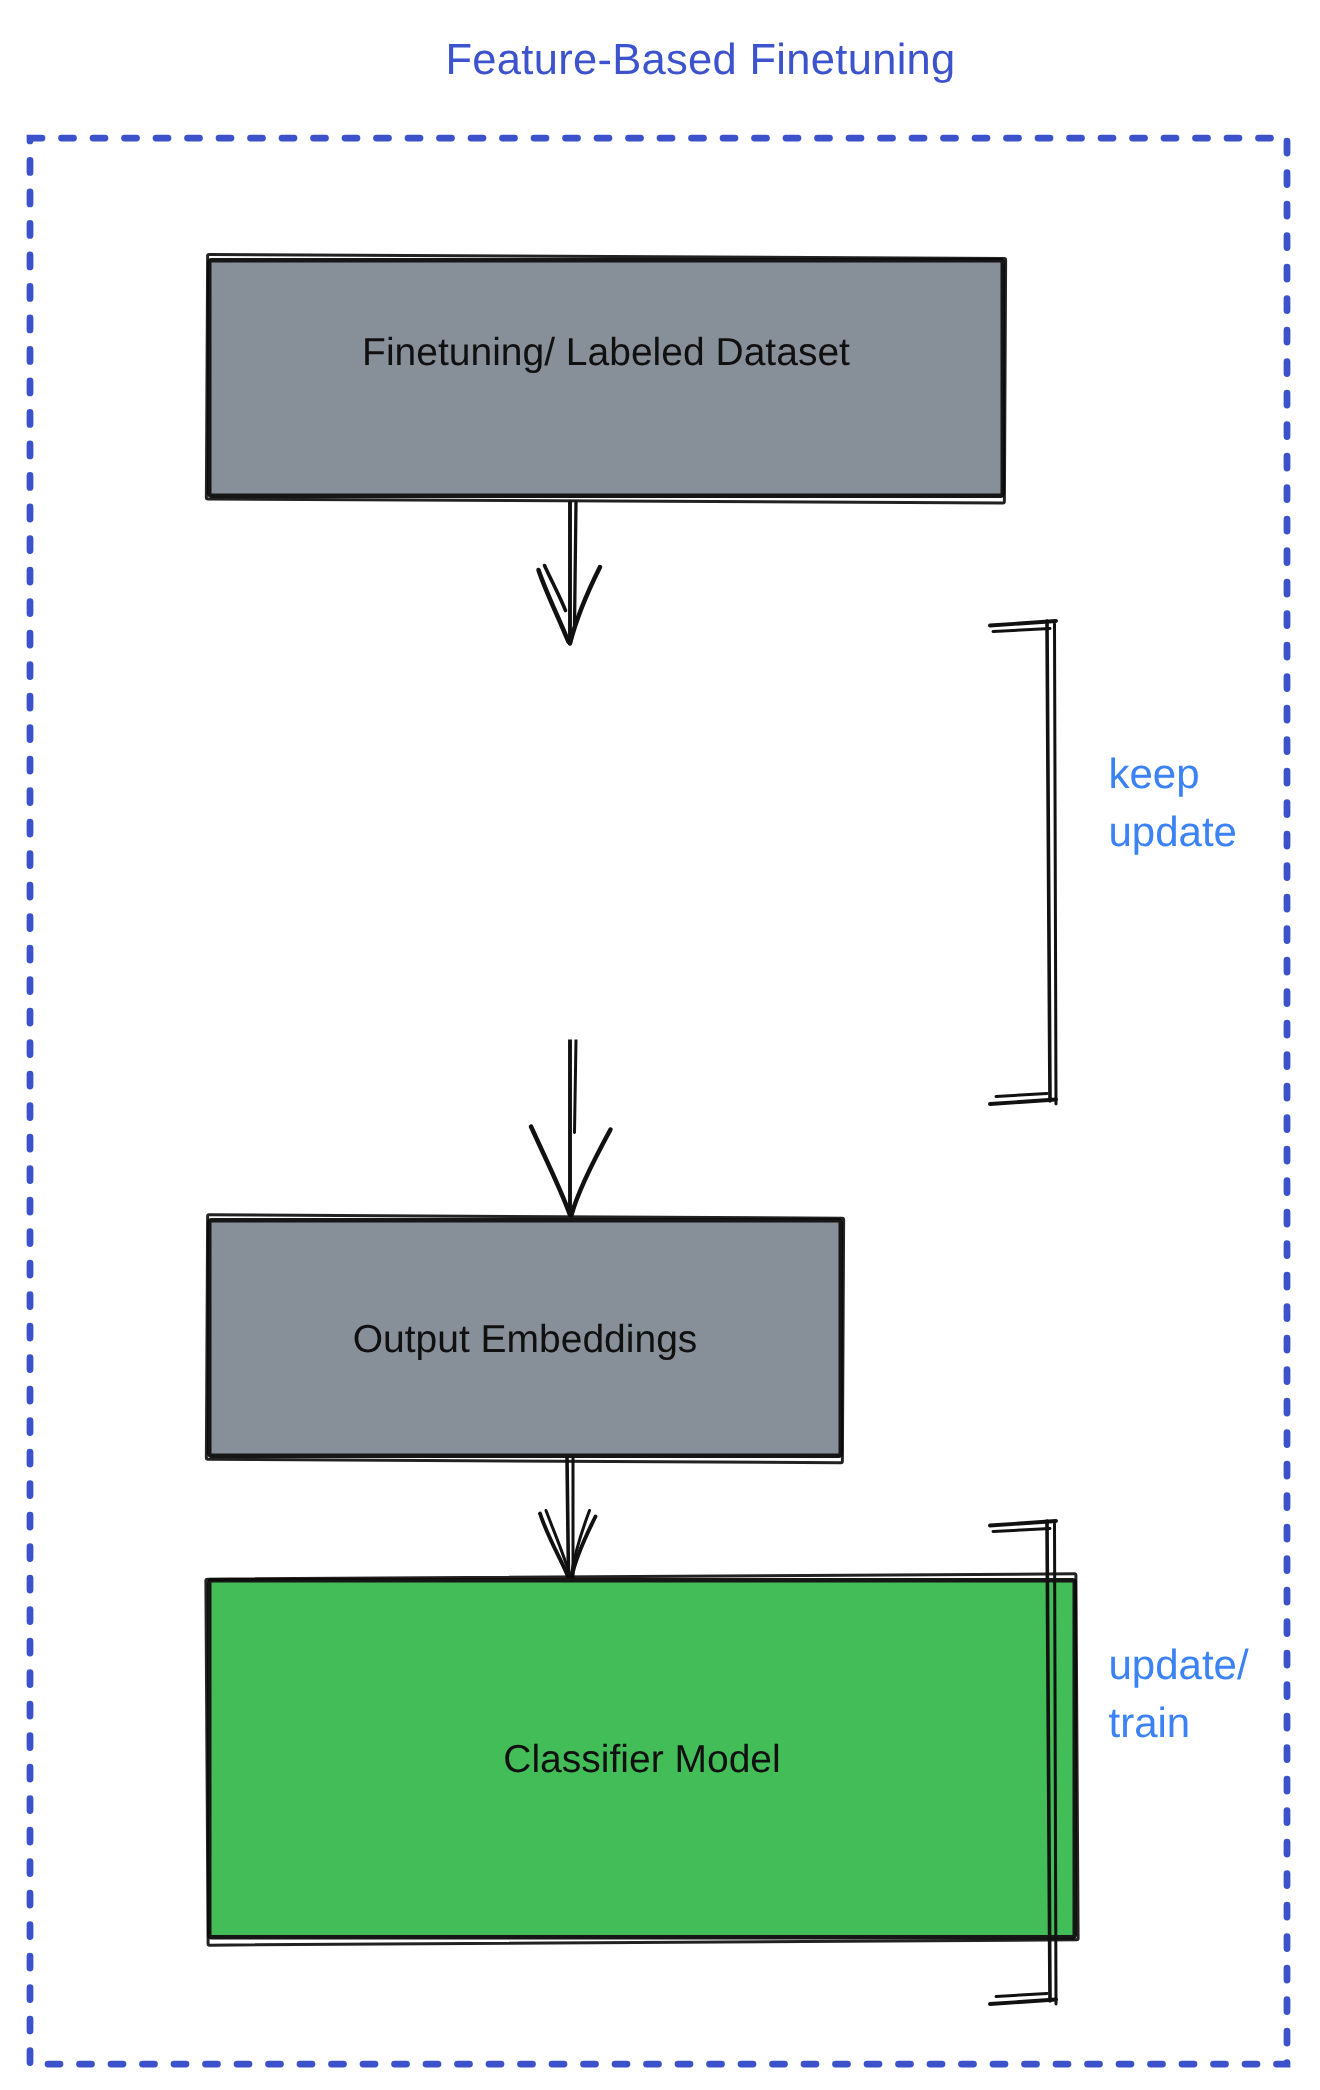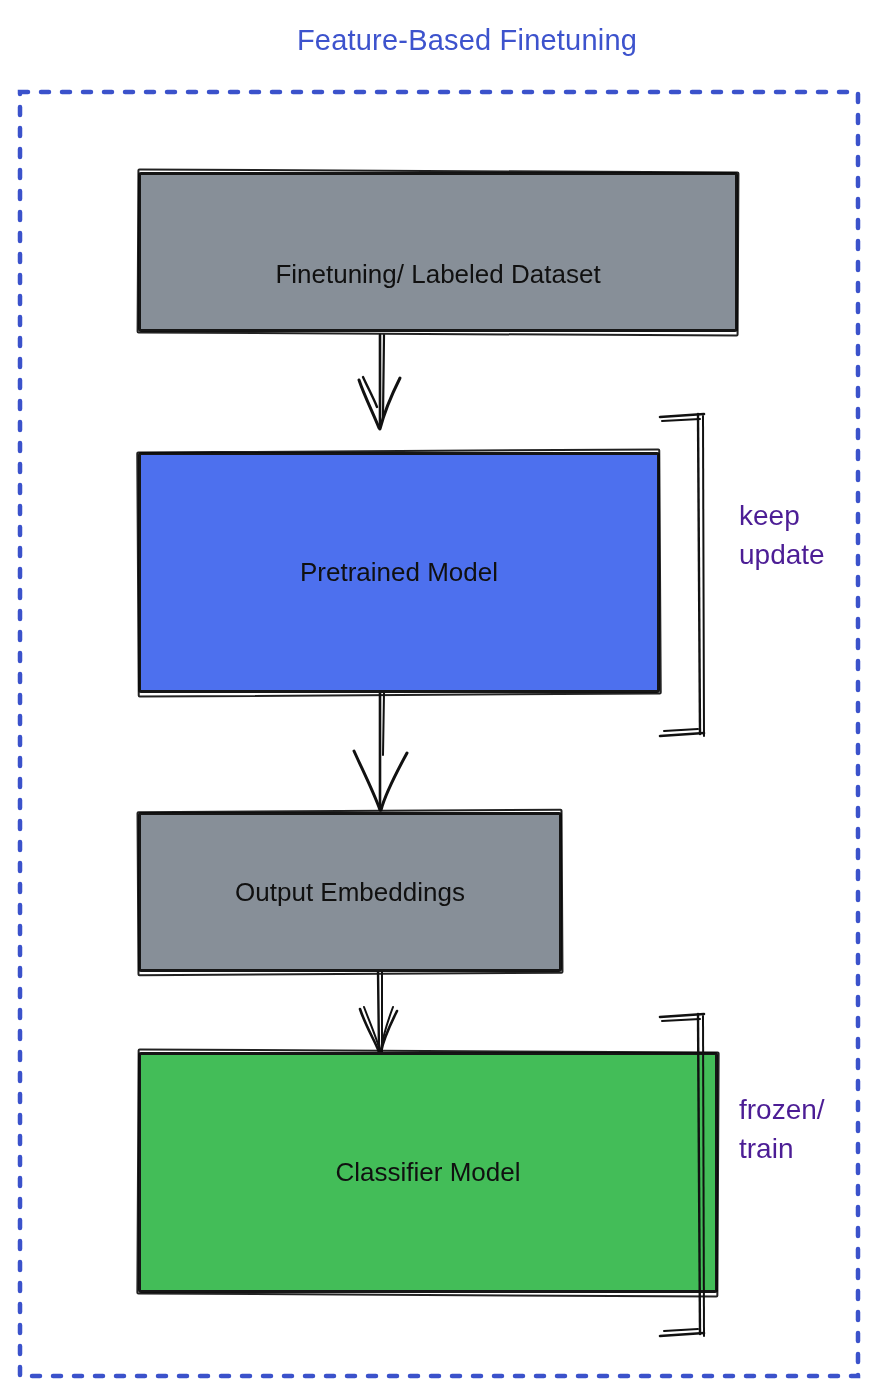--- a/index.html
+++ b/index.html
@@ -22,31 +22,31 @@
     display:flex;align-items:center;justify-content:center;
     color:#101010;font-size:26px;
   }
   .node::before{
     content:"";position:absolute;inset:-5px -4px -6px -4px;
     border:2px solid rgba(10,10,10,.9);border-radius:2px;
     transform:rotate(0.3deg);pointer-events:none;
   }
   .node:nth-of-type(odd)::before{transform:rotate(-0.35deg);}
 
-  .node-dataset{left:138px;top:172px;width:600px;height:160px;align-items:center;}
+  .node-dataset{left:138px;top:172px;width:532px;height:160px;align-items:flex-start;}
   .node-dataset .node-label{margin-top:44px;}
   .node-pretrained{left:138px;top:452px;width:522px;height:241px;}
   .node-embeddings{left:138px;top:812px;width:424px;height:160px;}
   .node-classifier{left:138px;top:1052px;width:580px;height:241px;}
 
   .conn{position:absolute;pointer-events:none;}
   .conn path{fill:none;stroke:#111;stroke-linecap:round;}
 
   .side-label{
-    position:absolute;color:#4c1d95;font-size:28px;line-height:39px;
+    position:absolute;color:#3b82f6;font-size:28px;line-height:39px;
     white-space:pre;text-align:left;
   }
   .label-keep-frozen{left:739px;top:496px;}
   .label-train-update{left:739px;top:1090px;}
 </style>
 </head>
 <body>
 
 <div class="stage">
 
@@ -61,23 +61,20 @@
   </div>
 
   <svg class="conn" style="left:330px;top:333px;" width="110" height="100" viewBox="0 0 110 100">
     <path d="M50,2 L50,94" stroke-width="2.6"></path>
     <path d="M54,2 L53,84" stroke-width="2.2"></path>
     <path d="M29,47 C34,62 43,80 49,95" stroke-width="3"></path>
     <path d="M33,44 C38,55 43,64 47,74" stroke-width="2.4"></path>
     <path d="M70,45 C62,61 54,80 50,96" stroke-width="3"></path>
   </svg>
 
-  <div class="node node-pretrained" style="background-color: rgb(77, 112, 238);">
-    <span class="node-label">Pretrained Model</span>
-  </div>
 
   <svg class="conn" style="left:652px;top:406px;" width="62" height="336" viewBox="0 0 62 336">
     <path d="M8,11 L52,8" stroke-width="2.6"></path>
     <path d="M10,15 L48,13" stroke-width="2"></path>
     <path d="M46,8 L48,328" stroke-width="2.4"></path>
     <path d="M51,10 L52,330" stroke-width="2"></path>
     <path d="M8,330 L52,327" stroke-width="2.6"></path>
     <path d="M12,325 L46,323" stroke-width="2"></path>
   </svg>
   <div class="side-label label-keep-frozen"><span>keep</span><br><span>update</span></div>
@@ -107,15 +104,15 @@
   </div>
 
   <svg class="conn" style="left:652px;top:1006px;" width="62" height="336" viewBox="0 0 62 336">
     <path d="M8,11 L52,8" stroke-width="2.6"></path>
     <path d="M10,15 L48,13" stroke-width="2"></path>
     <path d="M46,8 L48,328" stroke-width="2.4"></path>
     <path d="M51,10 L52,330" stroke-width="2"></path>
     <path d="M8,330 L52,327" stroke-width="2.6"></path>
     <path d="M12,325 L46,323" stroke-width="2"></path>
   </svg>
-  <div class="side-label label-train-update"><span>frozen/</span><br><span>train</span></div>
+  <div class="side-label label-train-update"><span>update/</span><br><span>train</span></div>
 
 </div>
 
 </body></html>

